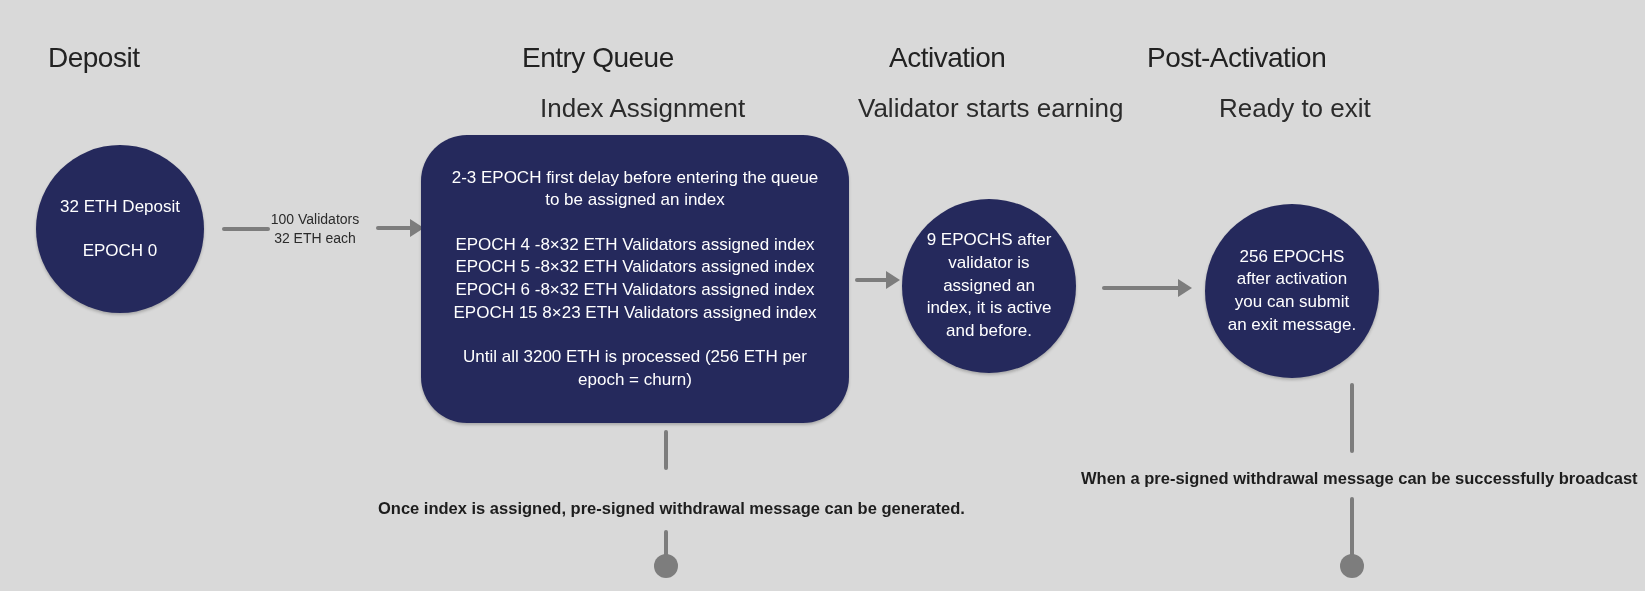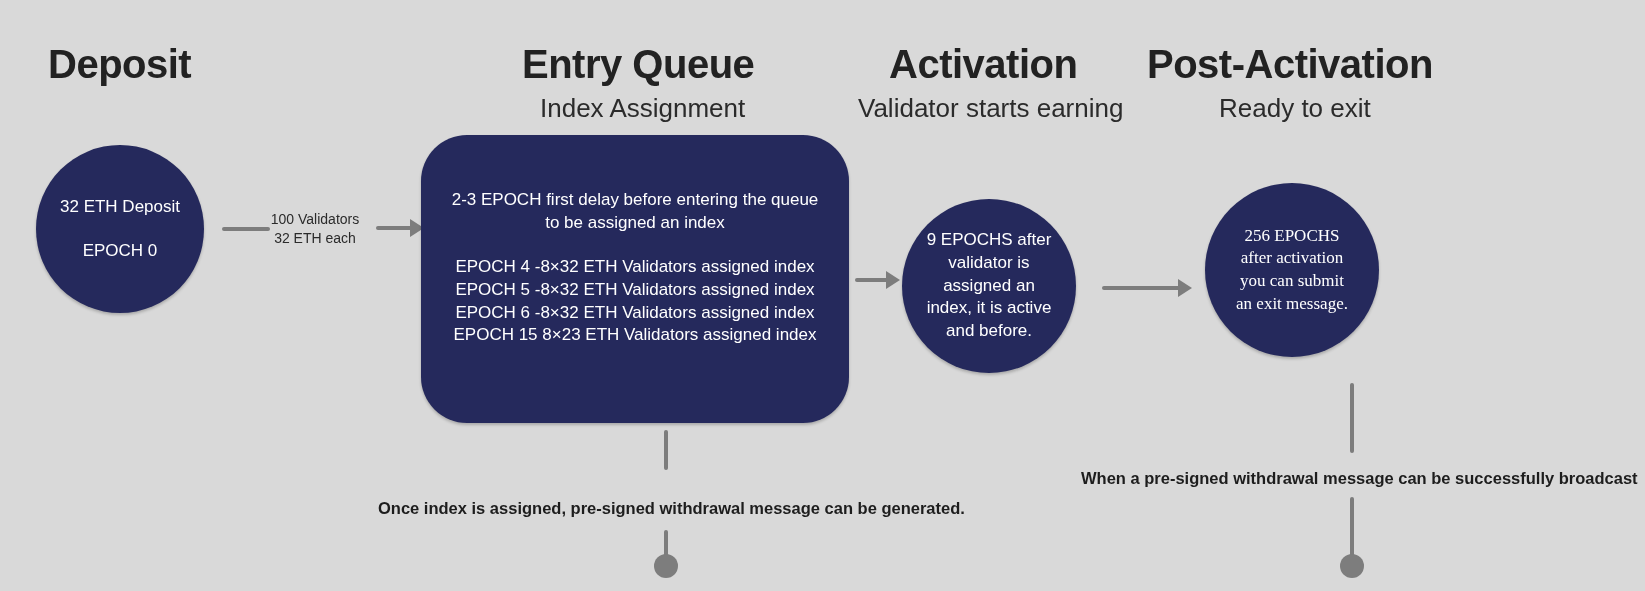--- a/index.html
+++ b/index.html
@@ -8,21 +8,21 @@
     background:#d9d9d9;
     font-family:"Liberation Sans","DejaVu Sans",sans-serif;
     overflow:hidden;
     position:relative;
   }
   .stage{position:absolute;left:0;top:0;width:1645px;height:591px;}
   .abs{position:absolute;}
 
   
   .h-title{
-    font-size:40px;font-weight:bold;color:#222222;
+    font-size:28px;font-weight:normal;color:#222222;
     letter-spacing:-0.5px;line-height:1;white-space:nowrap;
   }
   .h-sub{
     font-size:26px;font-weight:400;color:#2b2b2b;
     line-height:1;white-space:nowrap;
   }
 
   
   .node{
     background:#25295c;
@@ -111,20 +111,21 @@
     <div class="node-text queue-text">
       <p class="para">2-3 EPOCH first delay before entering the queue to be assigned an index</p>
       <span class="spacer"></span>
       <span class="queue-list">
         <span>EPOCH 4 -8×32 ETH Validators assigned index</span>
         <span>EPOCH 5 -8×32 ETH Validators assigned index</span>
         <span>EPOCH 6 -8×32 ETH Validators assigned index</span>
         <span>EPOCH 15 8×23 ETH Validators assigned index</span>
       </span>
       <span class="spacer"></span>
+      <p class="para">Until all 3200 ETH is processed (256 ETH per epoch = churn)</p>
     </div>
   </div>
 
   <div class="abs arrow-wrap" style="left:855px;top:271px;">
     <div class="arrow-shaft" style="width:31px;"></div>
     <div class="arrow-head"></div>
   </div>
 
   <div class="abs node circle" style="left:902px;top:199px;width:174px;height:174px;">
     <div class="node-text small-circle-text">
@@ -134,21 +135,21 @@
       <span>index, it is active</span>
       <span>and before.</span>
     </div>
   </div>
 
   <div class="abs arrow-wrap" style="left:1102px;top:279px;">
     <div class="arrow-shaft" style="width:76px;"></div>
     <div class="arrow-head"></div>
   </div>
 
-  <div class="abs node circle" style="left:1205px;top:183px;width:174px;height:174px;font-family:Liberation Serif, serif;">
+  <div class="abs node circle" style="left:1205px;top:204px;width:174px;height:174px;">
     <div class="node-text small-circle-text">
       <span>256 EPOCHS</span>
       <span>after activation</span>
       <span>you can submit</span>
       <span>an exit message.</span>
     </div>
   </div>
 
   <div class="abs vline" style="left:664px;top:430px;height:40px;"></div>
   <div class="abs caption" style="left:378px;top:500px;">Once index is assigned, pre-signed withdrawal message can be generated.</div>

